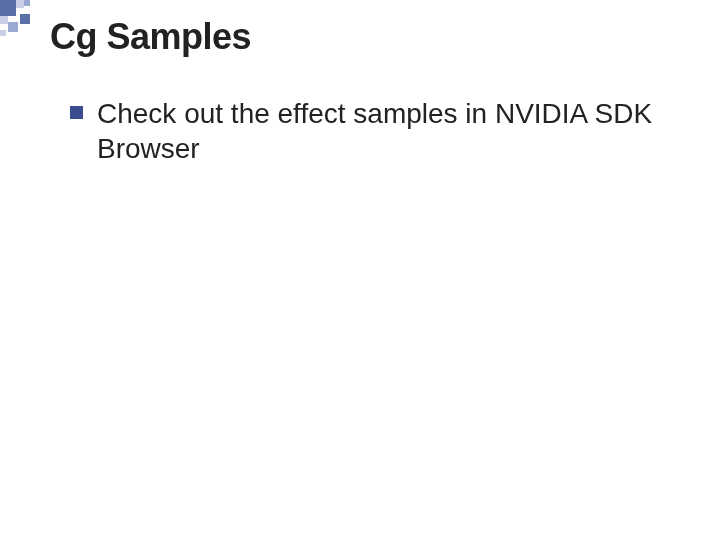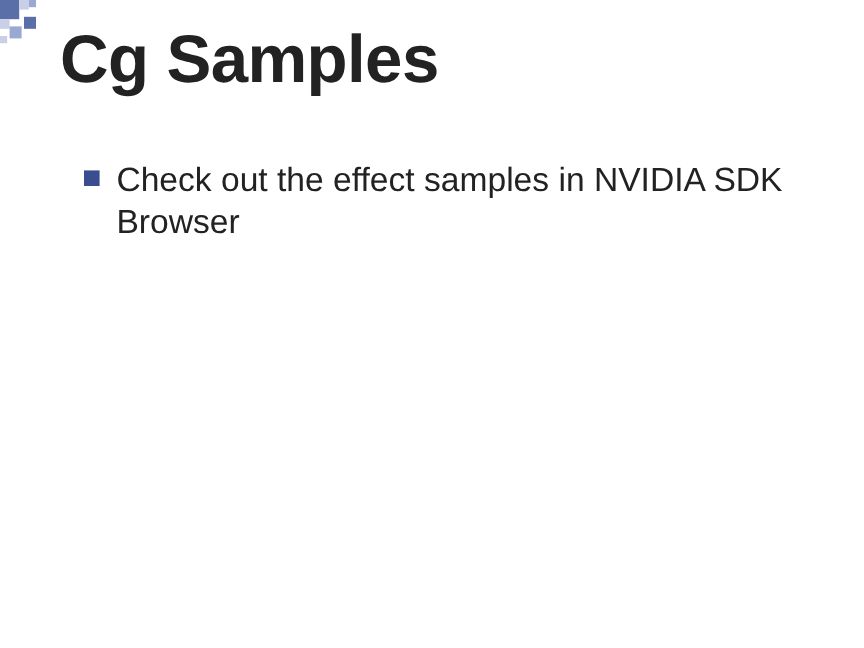--- a/index.html
+++ b/index.html
@@ -27,31 +27,30 @@
     background: #5a6ea8;
   }
   .ornament .px.mid   { background: #9aa9d3; }
   .ornament .px.light { background: #c8cfe6; }
 
   .title {
     position: absolute;
     top: 16px;
     left: 50px;
     font-weight: 700;
-    font-size: 56px;
+    font-size: 36px;
     letter-spacing: -0.5px;
     font-family: "Lucida Sans", "Lucida Sans Unicode", sans-serif;
   }
 
   .body {
     position: absolute;
     top: 96px;
     left: 70px;
     right: 28px;
-    margin-top: 36px;
   }
 
   .bullet-row {
     display: flex;
     align-items: flex-start;
     gap: 14px;
   }
 
   .bullet-square {
     flex: 0 0 auto;

